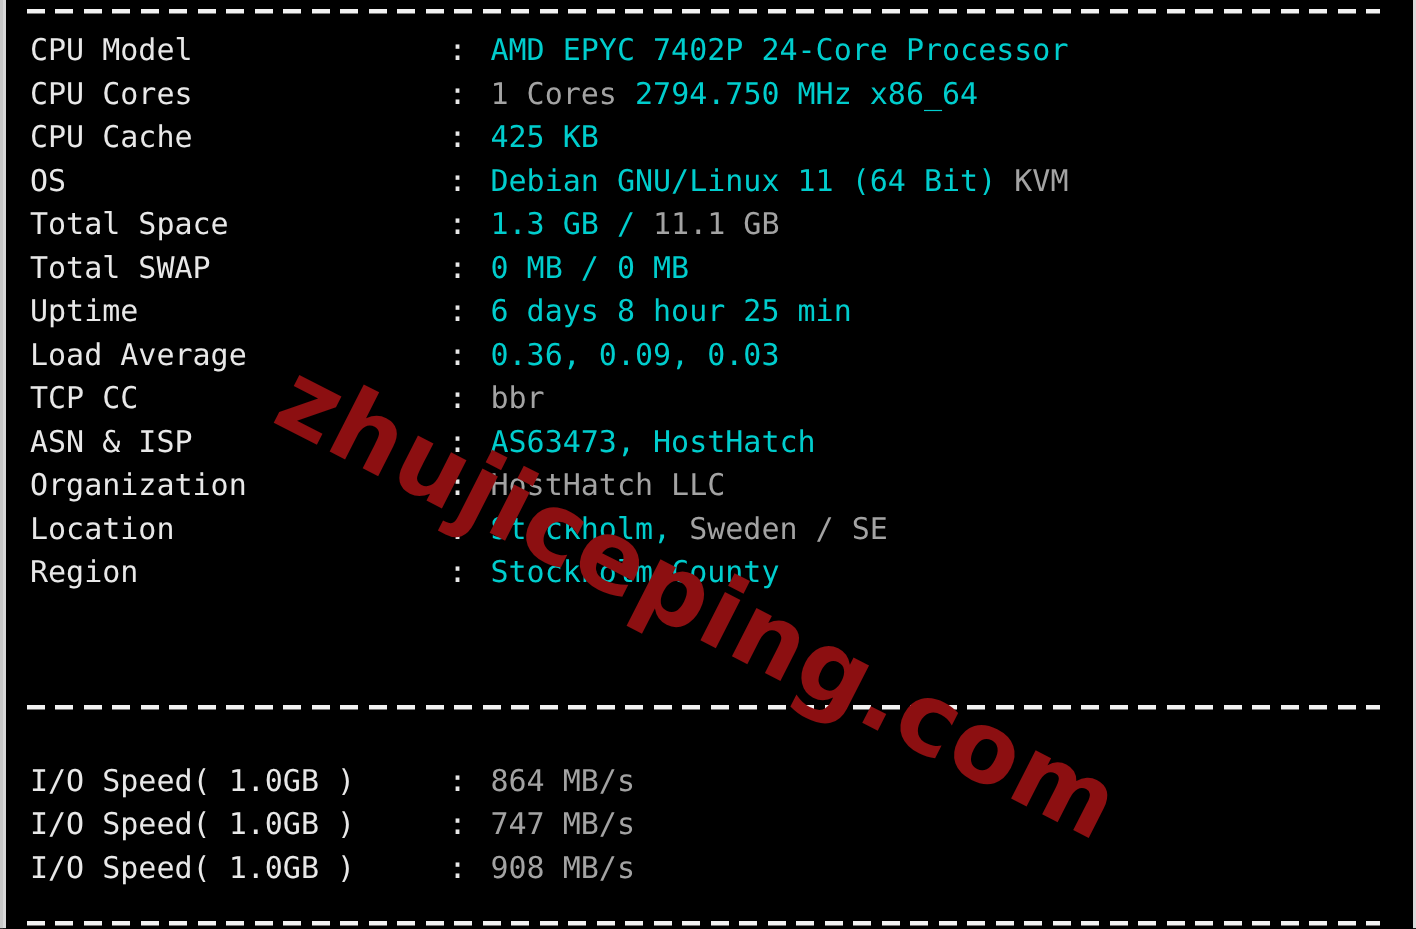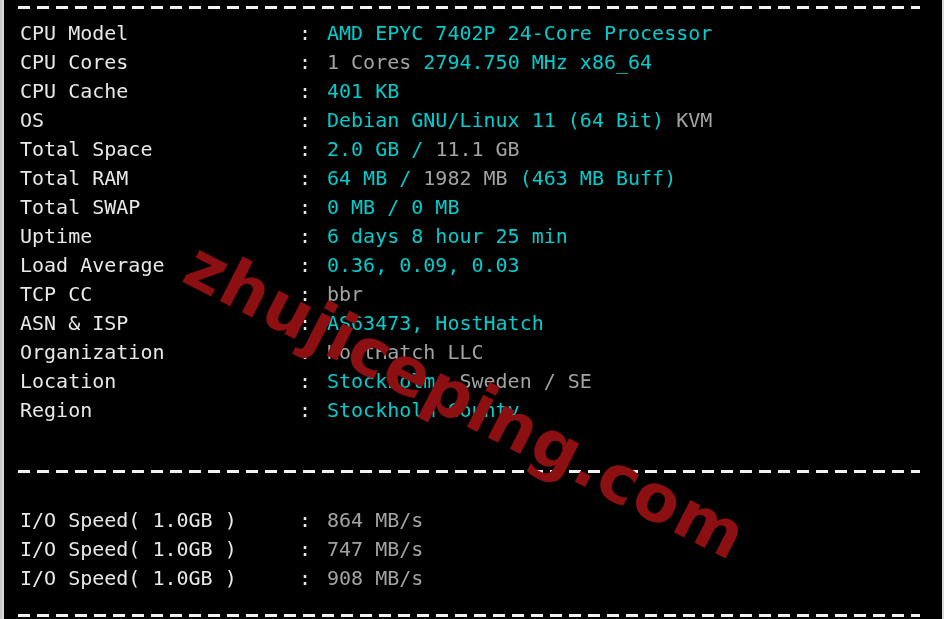--- a/index.html
+++ b/index.html
@@ -112,24 +112,23 @@
 </head>
 <body>
 
 <div id="terminal">
 
   <div class="sep sep-top"></div>
 
   <div class="rows block-sys" id="sys-rows">
       <div class="row"><span class="label">CPU Model</span><span class="colon">:</span><span class="val"><span class="c-cyan">AMD EPYC 7402P 24-Core Processor</span></span></div>
       <div class="row"><span class="label">CPU Cores</span><span class="colon">:</span><span class="val"><span class="c-yellow">1 Cores</span><span class="c-cyan"> 2794.750 MHz x86_64</span></span></div>
-      <div class="row"><span class="label">CPU Cache</span><span class="colon">:</span><span class="val"><span class="c-cyan">401 KB</span></span></div>
+      <div class="row"><span class="label">CPU Cache</span><span class="colon">:</span><span class="val"><span class="c-cyan">425 KB</span></span></div>
       <div class="row"><span class="label">OS</span><span class="colon">:</span><span class="val"><span class="c-cyan">Debian GNU/Linux 11 (64 Bit) </span><span class="c-yellow">KVM</span></span></div>
-      <div class="row"><span class="label">Total Space</span><span class="colon">:</span><span class="val"><span class="c-cyan">2.0 GB / </span><span class="c-yellow">11.1 GB</span></span></div>
-      <div class="row"><span class="label">Total RAM</span><span class="colon">:</span><span class="val"><span class="c-cyan">64 MB / </span><span class="c-yellow">1982 MB</span><span class="c-cyan"> (463 MB Buff)</span></span></div>
+      <div class="row"><span class="label">Total Space</span><span class="colon">:</span><span class="val"><span class="c-cyan">1.3 GB / </span><span class="c-yellow">11.1 GB</span></span></div>
       <div class="row"><span class="label">Total SWAP</span><span class="colon">:</span><span class="val"><span class="c-cyan">0 MB / 0 MB</span></span></div>
       <div class="row"><span class="label">Uptime</span><span class="colon">:</span><span class="val"><span class="c-cyan">6 days 8 hour 25 min</span></span></div>
       <div class="row"><span class="label">Load Average</span><span class="colon">:</span><span class="val"><span class="c-cyan">0.36, 0.09, 0.03</span></span></div>
       <div class="row"><span class="label">TCP CC</span><span class="colon">:</span><span class="val"><span class="c-yellow">bbr</span></span></div>
       <div class="row"><span class="label">ASN &amp; ISP</span><span class="colon">:</span><span class="val"><span class="c-cyan">AS63473, HostHatch</span></span></div>
       <div class="row"><span class="label">Organization</span><span class="colon">:</span><span class="val"><span class="c-yellow">HostHatch LLC</span></span></div>
       <div class="row"><span class="label">Location</span><span class="colon">:</span><span class="val"><span class="c-cyan">Stockholm, </span><span class="c-yellow">Sweden / SE</span></span></div>
       <div class="row"><span class="label">Region</span><span class="colon">:</span><span class="val"><span class="c-cyan">Stockholm County</span></span></div>
     </div>
 

